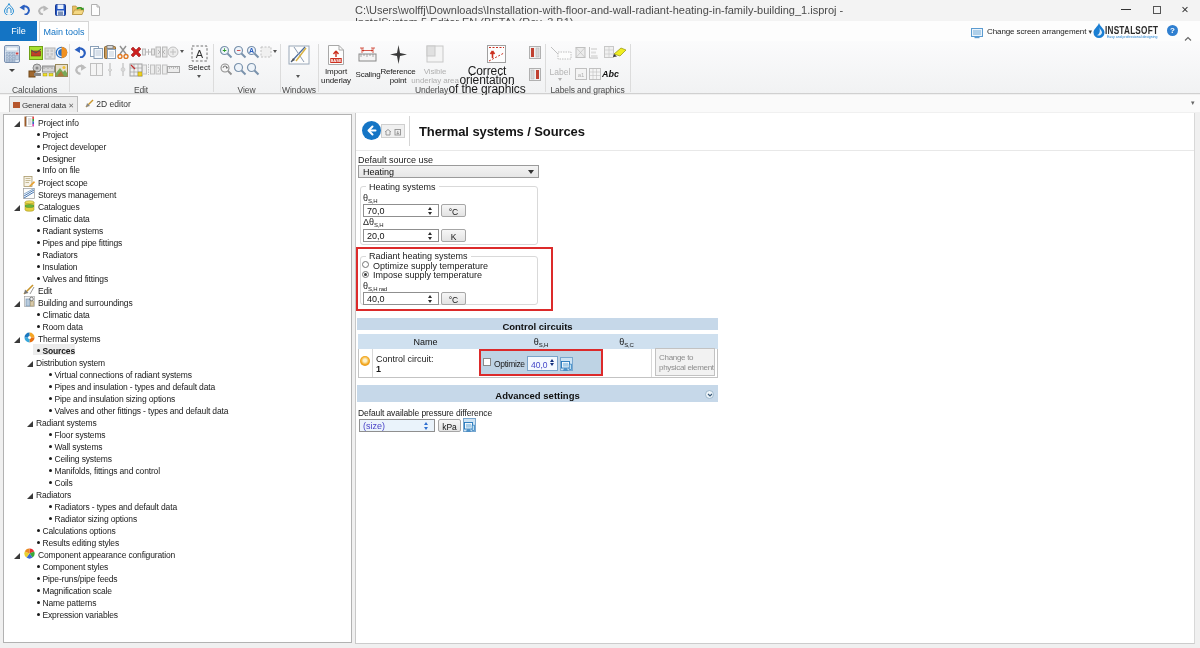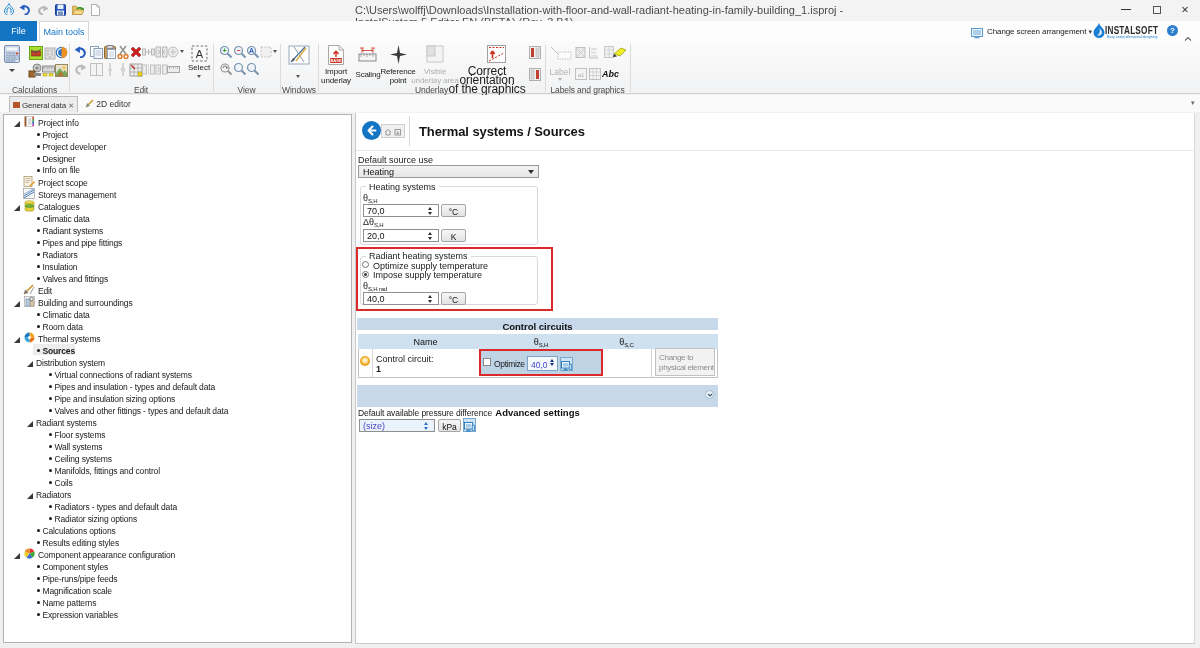--- a/index.html
+++ b/index.html
@@ -690,21 +690,21 @@
   <svg width="11" height="11" viewBox="0 0 11 11">
       <rect x="0.5" y="0.5" width="8" height="6.5" fill="#fdfeff" stroke="#2276ba" stroke-width="0.9"></rect>
       <rect x="1.8" y="1.8" width="5.4" height="3.9" fill="#a6cde9"></rect>
       <rect x="3" y="7.5" width="3" height="1" fill="#2276ba"></rect>
       <rect x="2.2" y="8.5" width="4.6" height="1" fill="#2276ba"></rect>
       <path d="M8.2 3.2 h2.3 v5.3 h-2.3 Z" fill="#bfe0f2" stroke="#2276ba" stroke-width="0.7"></path>
     </svg>
 </div>
 <div class="abs" style="left:655px;top:348px;width:60px;height:28px;background:#f2f2f2;border:1px solid #c2c2c2;font-size:8px;color:#8d8d8d;padding:3.5px 0 0 3px;line-height:10px;letter-spacing:-0.3px;white-space:nowrap;">Change to<br>physical element</div>
 
-<div class="bluebar" style="left:357px;top:385px;width:361px;height:17px;padding-top:22px;">Advanced settings</div>
+<div class="bluebar" style="left:357px;top:385px;width:361px;height:17px;padding-top:5px;">Advanced settings</div>
 <div class="abs" style="left:705px;top:390px;width:9px;height:9px;border-radius:50%;background:#eef5fa;border:1px solid #9db8cc;">
   <svg width="8" height="8" viewBox="0 0 8 8" style="position:absolute;left:0px;top:0px;">
       <path d="M2 3 L4 5 L6 3" stroke="#3a5a78" stroke-width="1.2" fill="none"></path>
     </svg>
 </div>
 
 <div class="abs" style="left:358px;top:408px;font-size:8.5px;color:#1a1a1a;letter-spacing:-0.1px;">Default available pressure difference</div>
 <div class="spin" style="left:359px;top:419px;width:76px;background:#eaf3fb;color:#4a44c8;">(size)
   <span class="spArr" style="top:2px;">
       <span class="arrU" style="border-bottom-color:#2f6fd0;"></span>

